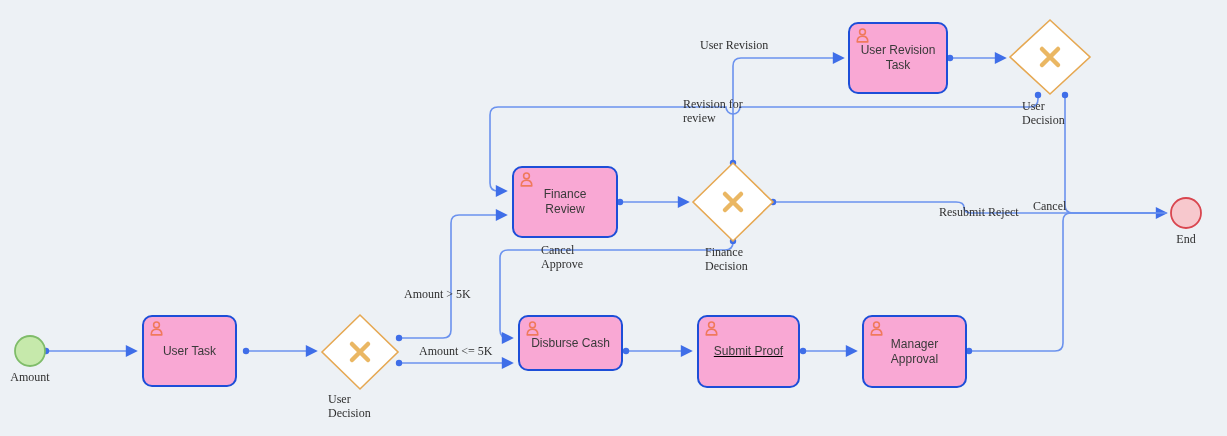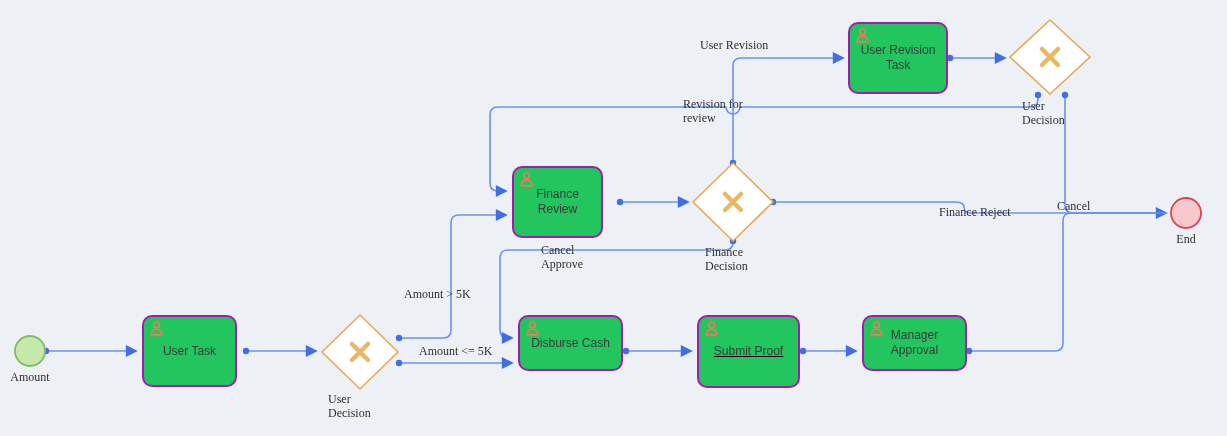--- a/index.html
+++ b/index.html
@@ -2,21 +2,21 @@
 <html><head>
 <meta charset="utf-8">
 <style>
   html,body{margin:0;padding:0;}
   body{background:#e4e9ef;font-family:"Liberation Sans", sans-serif;}
   .canvas{
     position:relative;width:1227px;height:436px;background:#edf1f5;overflow:hidden;
   }
   .edges-svg{position:absolute;left:0;top:0;}
   .task{
-    position:absolute;background:#22c55e;border:2px solid #a21caf;border-radius:10px;
+    position:absolute;background:#f9a8d4;border:2px solid #1d4ed8;border-radius:10px;
     display:flex;align-items:center;justify-content:center;box-sizing:border-box;
   }
   .task .person{position:absolute;left:4px;top:3px;}
   .task-label{
     font-size:12px;color:#3a3a3a;text-align:center;line-height:1.25;max-width:82px;
   }
   .lbl{
     position:absolute;font-size:12px;color:#2f2f2f;line-height:1.18;white-space:nowrap;font-family:Liberation Serif, serif;
   }
   .lbl.wrap{white-space:normal;}
@@ -86,21 +86,21 @@
   <div class="task" style="left:142px;top:315px;width:95px;height:72px;">
     <svg class="person" width="17" height="17" viewBox="0 0 24 24">
       <g stroke="#f0795c" stroke-width="2.2" fill="none" stroke-linejoin="round">
         <circle cx="12" cy="7" r="4.1"></circle>
           <path d="M4.5,21 C4.5,14.6 7.5,13 12,13 C16.5,13 19.5,14.6 19.5,21 Z"></path>
       </g>
     </svg>
     <span class="task-label">User Task</span>
   </div>
 
-  <div class="task" style="left:512px;top:166px;width:91px;height:72px;">
+  <div class="task" style="left:512px;top:166px;width:106px;height:72px;">
     <svg class="person" width="17" height="17" viewBox="0 0 24 24">
       <g stroke="#f0795c" stroke-width="2.2" fill="none" stroke-linejoin="round">
         <circle cx="12" cy="7" r="4.1"></circle>
           <path d="M4.5,21 C4.5,14.6 7.5,13 12,13 C16.5,13 19.5,14.6 19.5,21 Z"></path>
       </g>
     </svg>
     <span class="task-label">Finance Review</span>
   </div>
 
   <div class="task" style="left:848px;top:22px;width:100px;height:72px;">
@@ -126,37 +126,37 @@
   <div class="task" style="left:697px;top:315px;width:103px;height:73px;text-decoration:underline;">
     <svg class="person" width="17" height="17" viewBox="0 0 24 24">
       <g stroke="#f0795c" stroke-width="2.2" fill="none" stroke-linejoin="round">
         <circle cx="12" cy="7" r="4.1"></circle>
           <path d="M4.5,21 C4.5,14.6 7.5,13 12,13 C16.5,13 19.5,14.6 19.5,21 Z"></path>
       </g>
     </svg>
     <span class="task-label">Submit Proof</span>
   </div>
 
-  <div class="task" style="left:862px;top:315px;width:105px;height:56px;">
+  <div class="task" style="left:862px;top:315px;width:105px;height:73px;">
     <svg class="person" width="17" height="17" viewBox="0 0 24 24">
       <g stroke="#f0795c" stroke-width="2.2" fill="none" stroke-linejoin="round">
         <circle cx="12" cy="7" r="4.1"></circle>
           <path d="M4.5,21 C4.5,14.6 7.5,13 12,13 C16.5,13 19.5,14.6 19.5,21 Z"></path>
       </g>
     </svg>
     <span class="task-label" style="max-width:70px;">Manager Approval</span>
   </div>
 
   <div class="lbl centered" style="left:30px;top:370px;">Amount</div>
   <div class="lbl centered" style="left:1186px;top:232px;">End</div>
   <div class="lbl centered wrap" style="left:360px;top:392px;width:64px;">User Decision</div>
   <div class="lbl centered wrap" style="left:737px;top:245px;width:64px;">Finance Decision</div>
   <div class="lbl centered wrap" style="left:1054px;top:99px;width:64px;">User Decision</div>
 
   <div class="lbl" style="left:404px;top:263px;margin-top:24px;">Amount &gt; 5K</div>
   <div class="lbl" style="left:419px;top:344px;">Amount &lt;= 5K</div>
   <div class="lbl wrap" style="left:541px;top:243px;width:62px;">Cancel Approve</div>
-  <div class="lbl" style="left:939px;top:205px;">Finance Reject</div>
-  <div class="lbl" style="left:1057px;top:199px;">Cancel</div>
+  <div class="lbl" style="left:939px;top:205px;">Resubmit Reject</div>
+  <div class="lbl" style="left:1033px;top:199px;">Cancel</div>
   <div class="lbl" style="left:700px;top:38px;">User Revision</div>
   <div class="lbl wrap" style="left:683px;top:97px;width:86px;">Revision for review</div>
 
 </div>
 
 </body></html>

